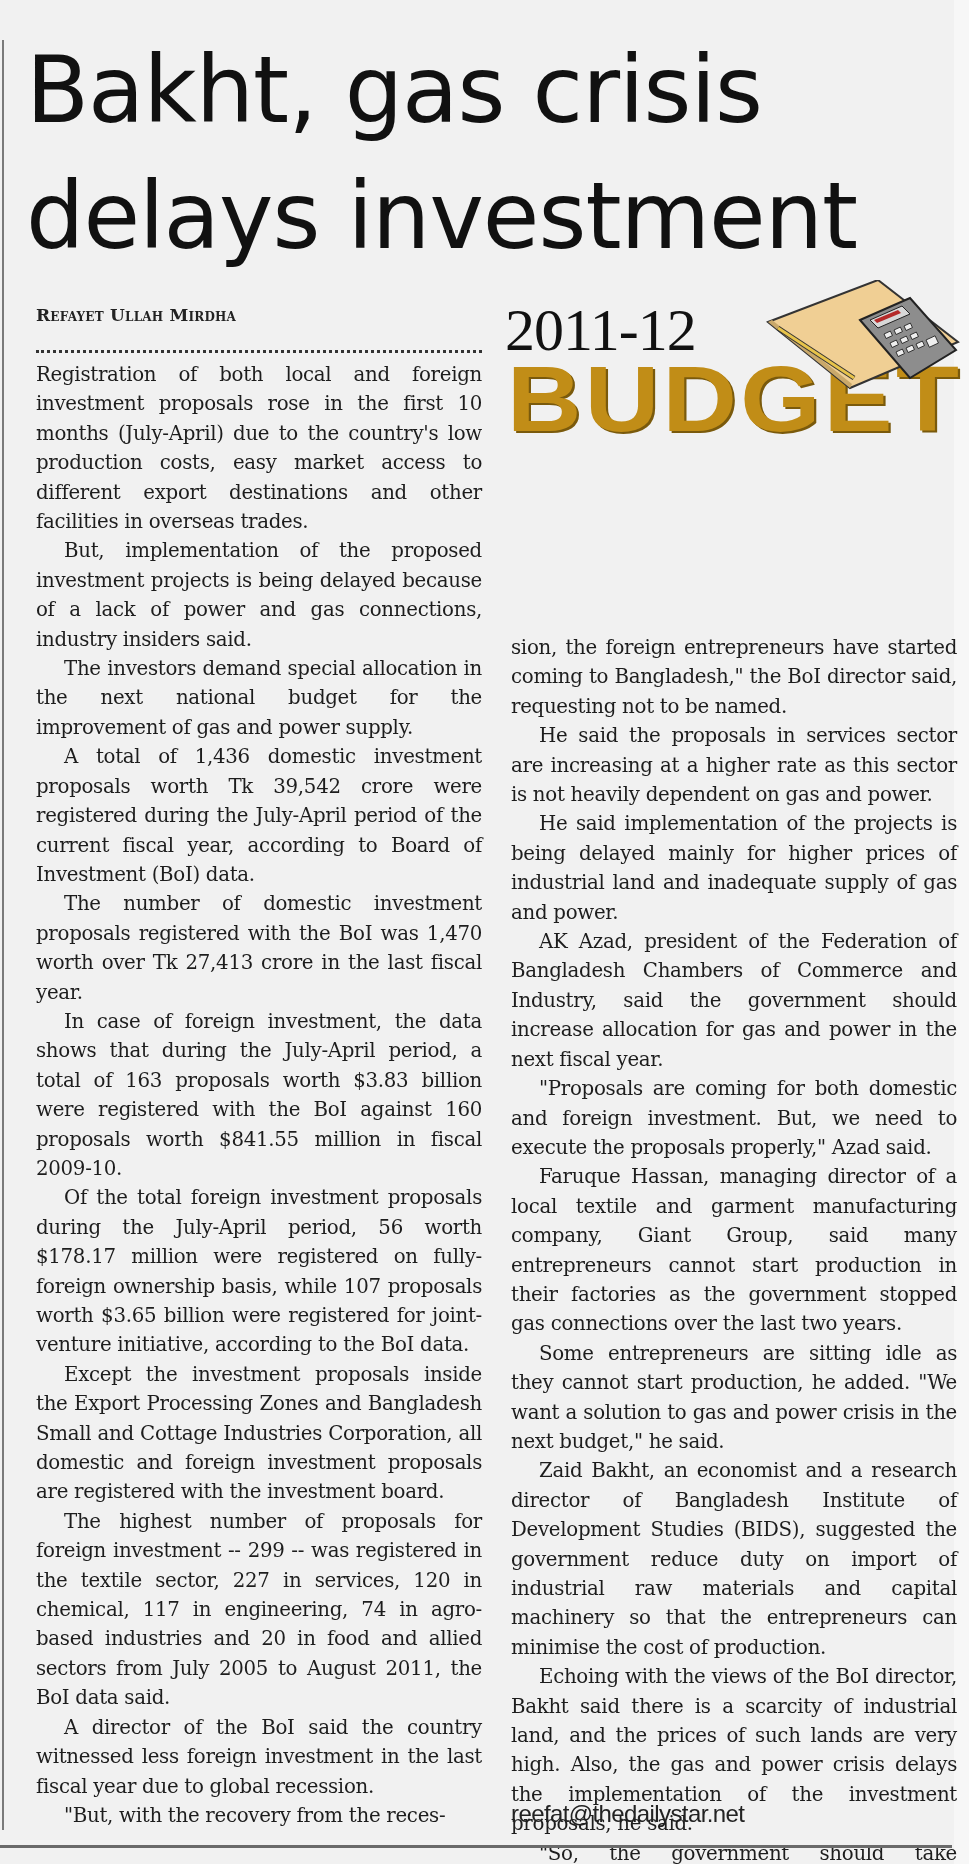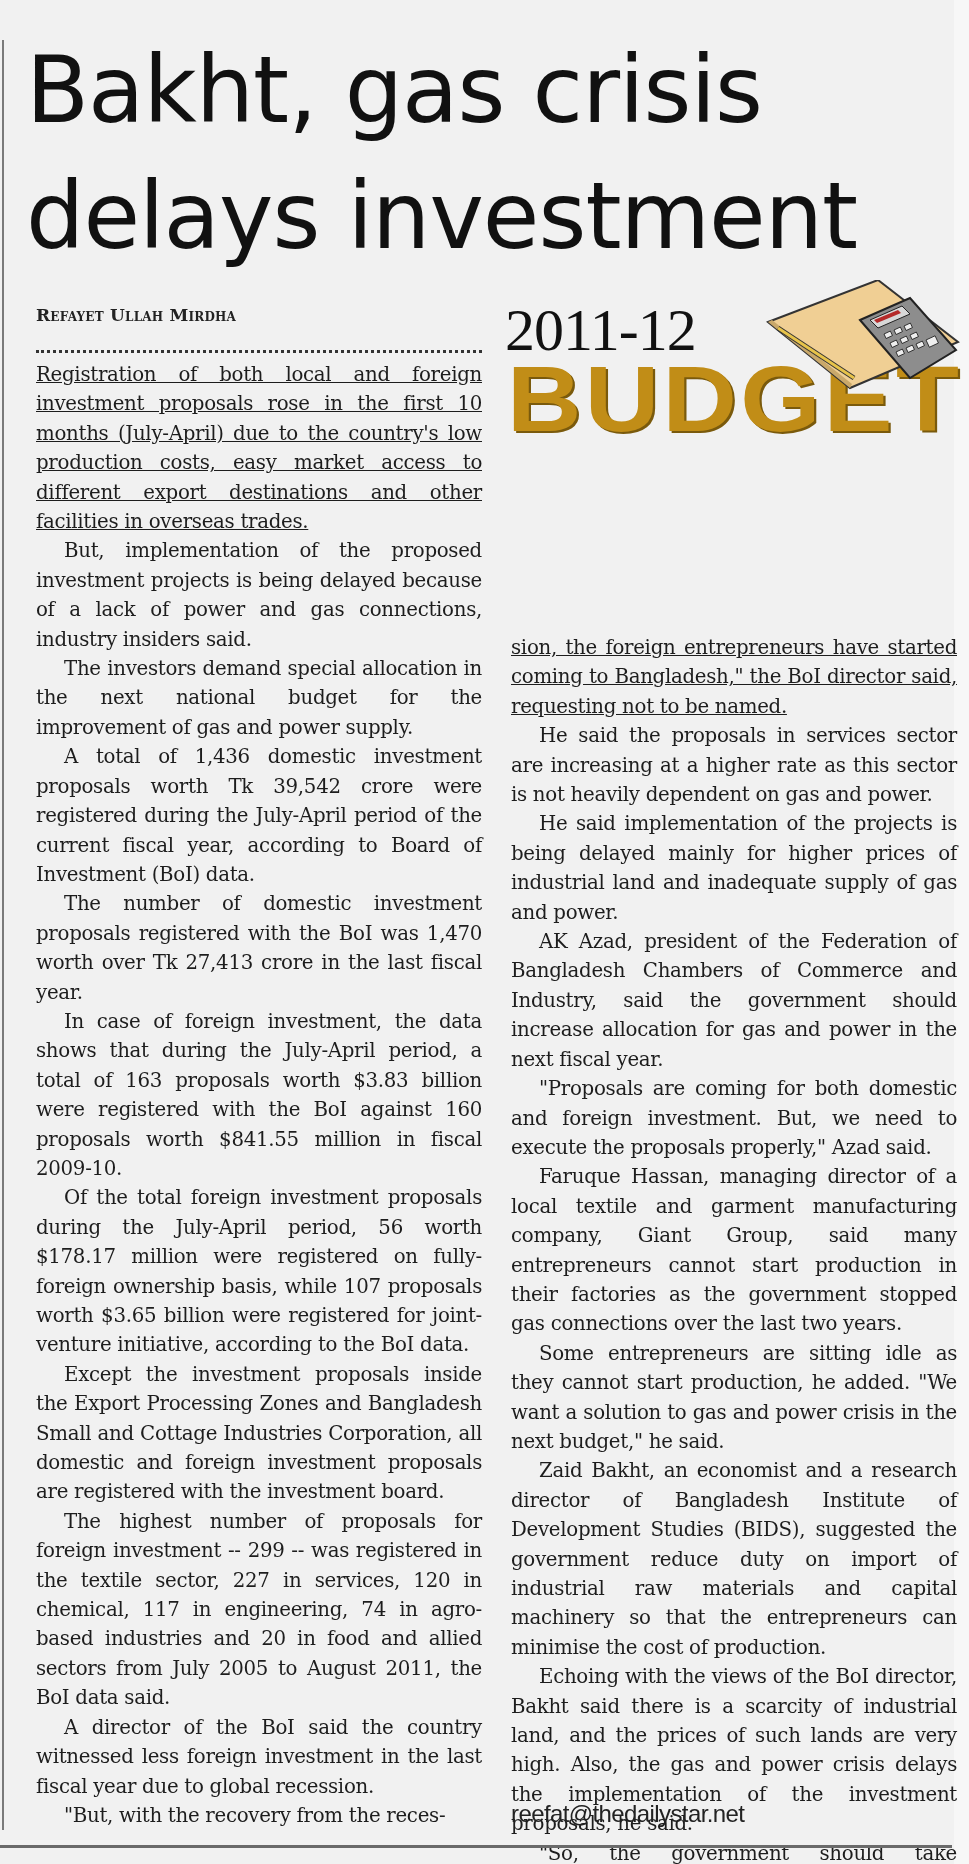--- a/index.html
+++ b/index.html
@@ -35,21 +35,21 @@
   }
   .dotted {
     position: absolute; left: 36px; top: 350px; width: 446px; height: 0;
     border-top: 3px dotted #333;
   }
   .col {
     position: absolute; font-size: 19.8px; line-height: 29.4px;
     text-align: justify; letter-spacing: -0.3px;
   }
   .col p { margin: 0; text-indent: 28px; }
-  .col p.first { text-indent: 0; text-decoration: underline; }
+  .col p.first { text-indent: 0; }
   .col-left { left: 36px; top: 360px; width: 446px; }
   .col-right { left: 511px; top: 633px; width: 446px; }
   .email {
     position: absolute; left: 511px; top: 1800px;
     font-family: "Liberation Sans", sans-serif; font-size: 24px; color: #222;
     letter-spacing: -0.6px;
   }
   
   .budget {
     position: absolute; left: 505px; top: 280px; width: 450px; height: 155px;

